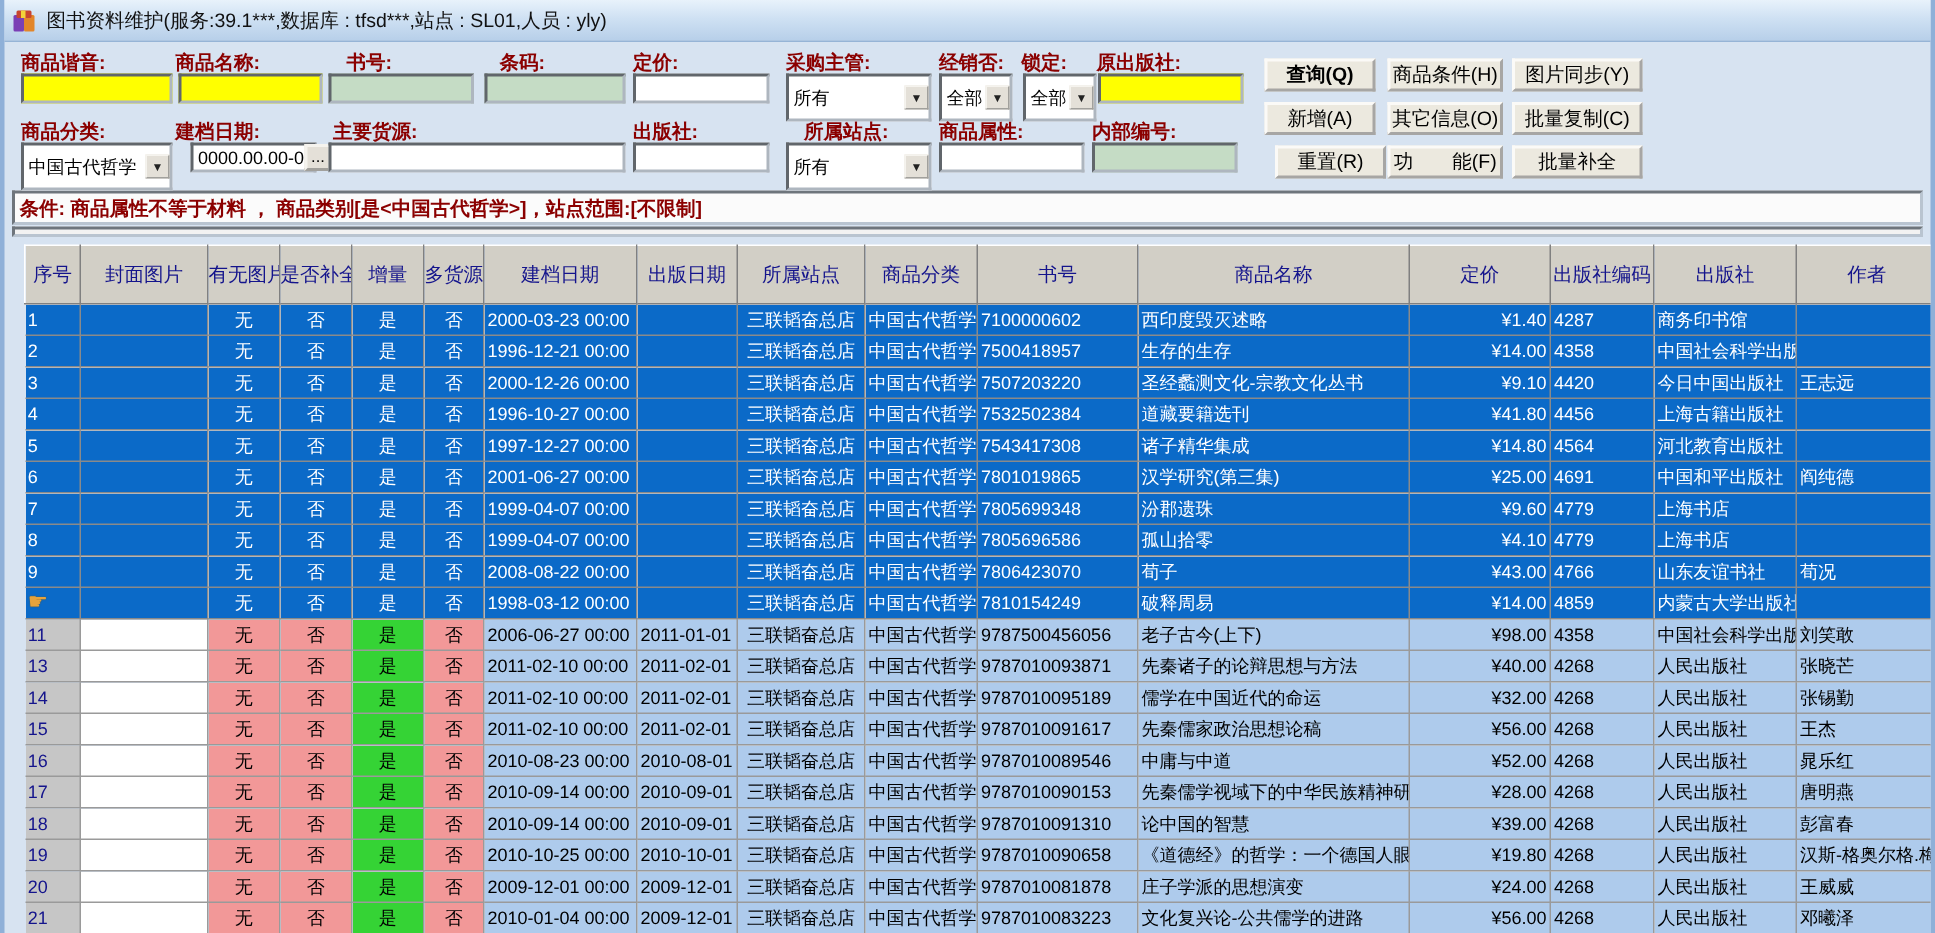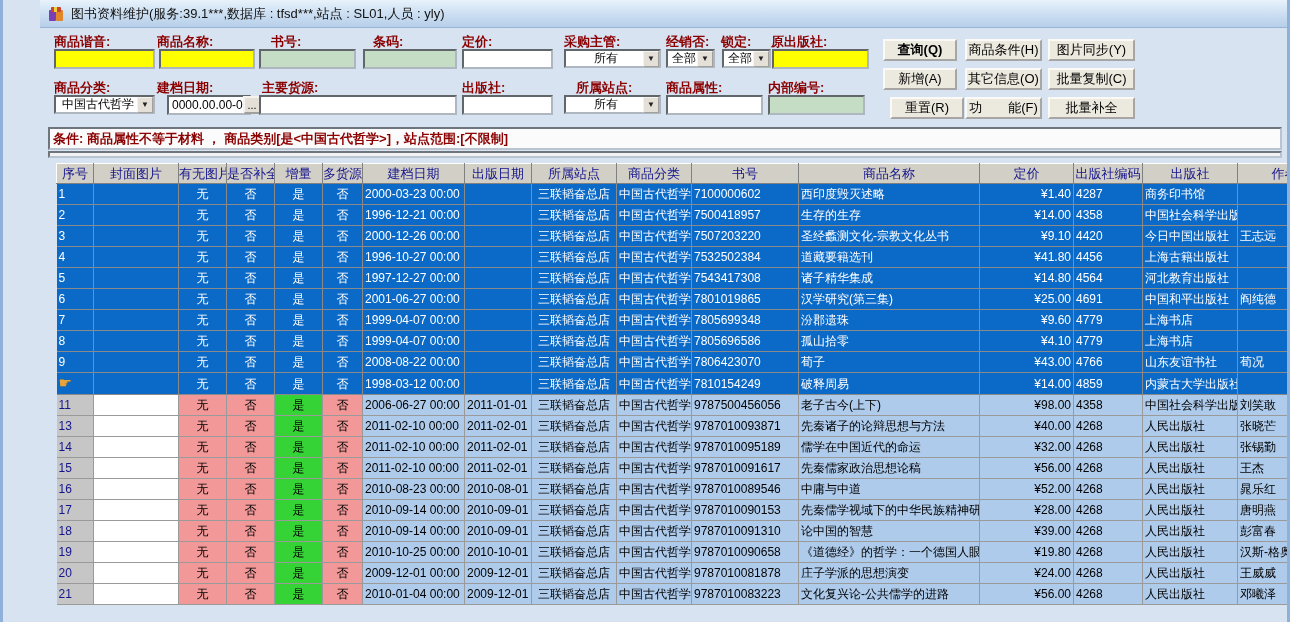--- a/index.html
+++ b/index.html
@@ -1,55 +1,55 @@
 <!DOCTYPE html>
 <html><head>
 <meta charset="utf-8">
 <style>
   * { margin:0; padding:0; box-sizing:border-box; }
   html,body { width:1290px; height:622px; overflow:hidden;
     font-family:"Liberation Sans", sans-serif; }
   .window { width:1290px; height:622px; background:#d7e3f1;
-    border-left:3px solid #8fb0d8; border-right:3px solid #8fb0d8; position:relative; overflow:hidden;padding-left:40px; }
+    border-left:3px solid #8fb0d8; border-right:3px solid #8fb0d8; position:relative; overflow:hidden; }
   .titlebar { height:28px; margin:-0px -3px 0 -3px;
     background:linear-gradient(#e8f2fb,#cfe1f3 45%,#b7cfe9);
     border-bottom:1px solid #96b4d6; display:flex; align-items:center; padding-left:8px; }
   .app-icon { width:17px; height:16px; display:inline-block; margin-right:6px; }
   .title-text { font-size:13px; color:#111; }
 
   
   .form-area { position:relative; height:97px; margin-top:1px; }
   .lbl { position:absolute; font-size:13px; font-weight:bold; color:#8b0000; white-space:nowrap; }
   .tb { position:absolute; height:20px; border:2px inset #aeb6bf; background:#fff;
     font-family:"Liberation Sans",sans-serif; font-size:12px; padding:0 3px; }
   .tb.yellow { background:#ffff00; }
   .tb.green  { background:#c5dcc5; }
-  .combo { position:absolute; height:19px; border:2px inset #aeb6bf; background:#fff;
-    display:flex; align-items:center;text-align:center; }
+  .combo { position:absolute; height:32px; border:2px inset #aeb6bf; background:#fff;
+    display:flex; align-items:center; }
   .combo-text { flex:1; font-size:12px; padding-left:3px; white-space:nowrap; overflow:hidden; }
   .combo-btn { width:16px; height:16px; background:#e4e0d8; border:1px outset #f5f3ee;
     font-size:8px; color:#222; display:flex; align-items:center; justify-content:center; }
   .mini-btn { position:absolute; height:18px; width:18px; background:#e4e0d8;
     border:2px outset #f5f3ee; font-size:11px; line-height:12px; text-align:center; }
 
   .btn { position:absolute; height:22px; background:#ece9df;
     border:2px outset #fbfaf7; font-size:13px; color:#000; text-align:center; line-height:18px; }
   .btn.bold { font-weight:bold; }
 
   
   .condition-bar { height:23px; margin:1px 5px 0 5px; background:#fbfbfb;
     border:2px inset #b9c4d0; font-size:13px; font-weight:bold; color:#8b0000;
     line-height:19px; padding-left:3px; white-space:nowrap; overflow:hidden; }
   .condition-strip { height:7px; margin:1px 5px 0 5px; background:#f2f2f2; border:2px inset #b9c4d0; }
 
   
   .grid-area { margin:5px 0 0 13px; }
   table { border-collapse:collapse; table-layout:fixed; width:1275px; }
   th { background:#d2cfc6; color:#14148c; font-size:13px; font-weight:normal;
-    height:20px; border:1px solid #808080; border-top-color:#ffffff; border-left-color:#ffffff;
+    height:39px; border:1px solid #808080; border-top-color:#ffffff; border-left-color:#ffffff;
     overflow:hidden; white-space:nowrap; }
   td { font-size:12px; color:#000; height:20.7px; line-height:20px;
     border-right:1px solid #9a9a9a; border-bottom:1px solid #9a9a9a;
     overflow:hidden; white-space:nowrap; padding:0 2px; }
   .w0{width:37px}.w1{width:85px}.w2{width:48px}.w3{width:48px}.w4{width:48px}.w5{width:40px}
   .w6{width:102px}.w7{width:67px}.w8{width:85px}.w9{width:75px}.w10{width:107px}.w11{width:181px}
   .w12{width:94px}.w13{width:69px}.w14{width:95px}.w15{width:94px}
   td.c0 { background:#c6c6c6; color:#14148c; }
   td.c1 { background:#ffffff; }
   td.c2, td.c3, td.c5 { background:#f29898; text-align:center; }

